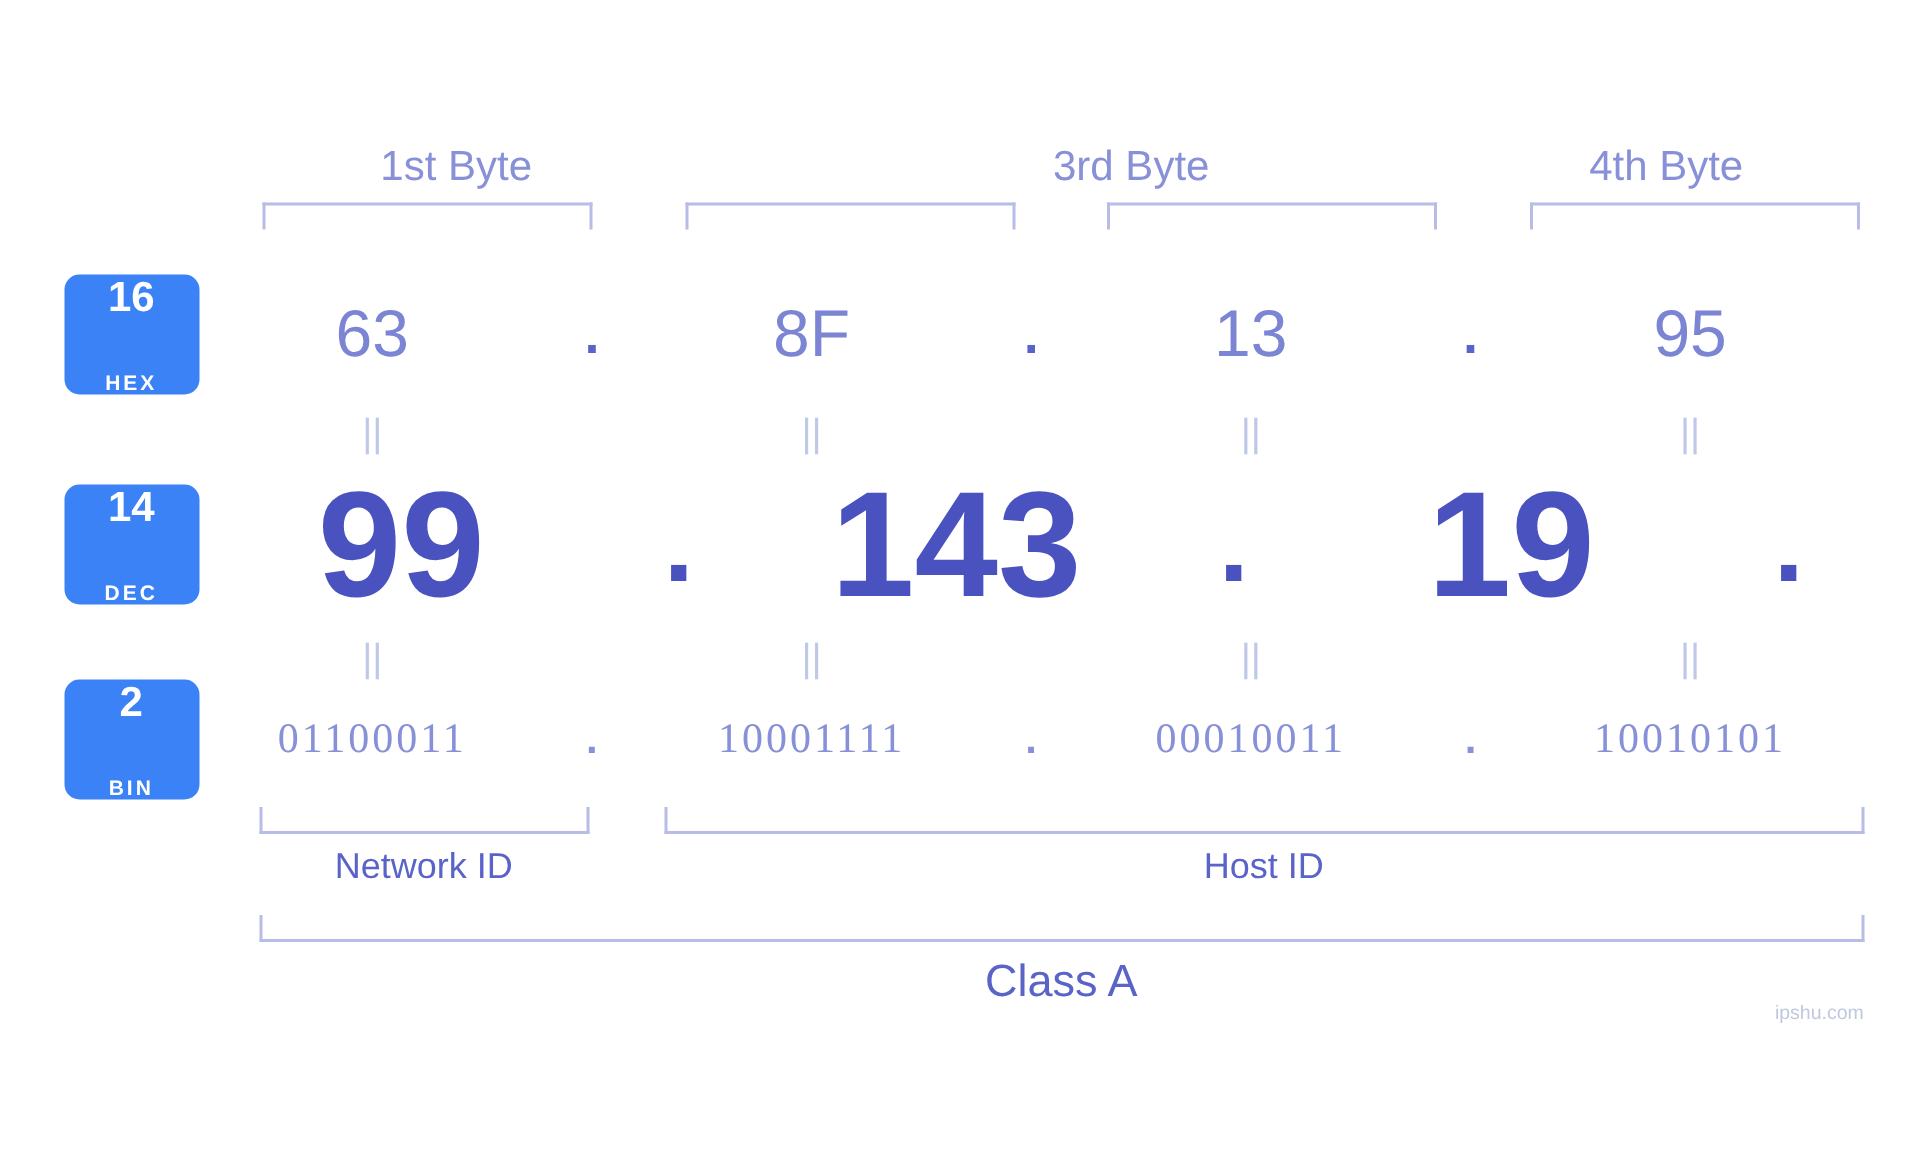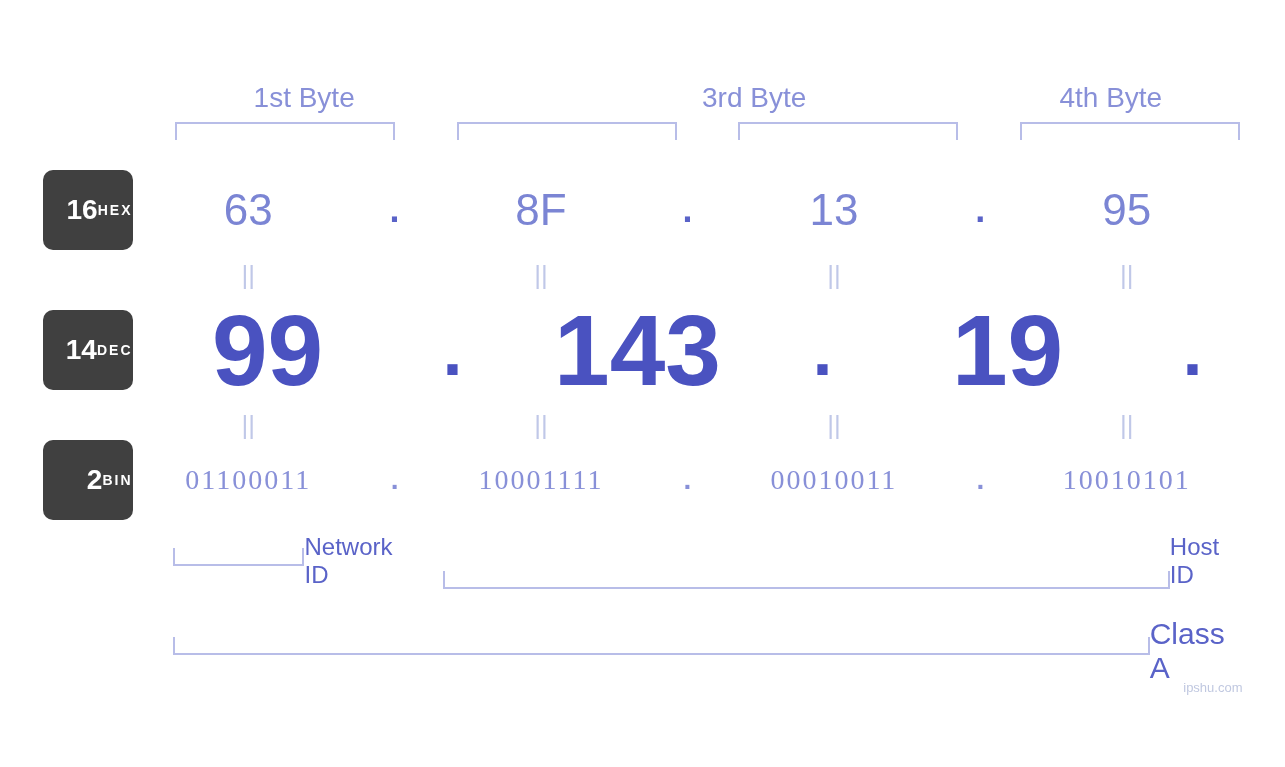--- a/index.html
+++ b/index.html
@@ -65,26 +65,26 @@
     }
 
     .row.binary-row {
       height: 80px;
     }
 
     
     .base-badge {
       width: 90px;
       height: 80px;
-      background: #404040;
+      background: #3b82f6;
       border-radius: 10px;
       display: flex;
-      flex-direction: row;
-      align-items: center;
-      justify-content: flex-end;
+      flex-direction: column;
+      align-items: center;
+      justify-content: space-between;
       color: white;
       flex-shrink: 0;
     }
     .base-badge .base-num {
       font-size: 28px;
       font-weight: bold;
       line-height: 1.1;
     }
     .base-badge .base-label {
       font-size: 14px;
@@ -274,32 +274,32 @@
       <div class="byte-cell"><span class="bin-value">10001111</span></div>
       <div class="dot-cell" style="color:#8890d8; font-size:28px;">.</div>
       <div class="byte-cell"><span class="bin-value">00010011</span></div>
       <div class="dot-cell" style="color:#8890d8; font-size:28px;">.</div>
       <div class="byte-cell"><span class="bin-value">10010101</span></div>
     </div>
   </div>
 
   <div style="display:flex; padding-left:130px; margin-top:5px; align-items:flex-start;">
 
-    <div style="display:flex; flex-direction:row; align-items:center; width:220px;">
+    <div style="display:flex; flex-direction:column; align-items:center; width:220px;">
       <div class="bottom-bracket-network"></div>
       <span class="bottom-label">Network ID</span>
     </div>
 
     <div style="width:50px;"></div>
 
-    <div style="display:flex; flex-direction:row; align-items:flex-end; flex:1;">
+    <div style="display:flex; flex-direction:column; align-items:center; flex:1;">
       <div class="bottom-bracket-host" style="width:100%;"></div>
       <span class="bottom-label">Host ID</span>
     </div>
   </div>
 
-  <div style="display:flex; flex-direction:row; align-items:center; padding-left:130px; margin-top:18px;">
+  <div style="display:flex; flex-direction:column; align-items:center; padding-left:130px; margin-top:18px;">
     <div style="width:100%; height:18px; border-bottom:2px solid #b8bde8; border-left:2px solid #b8bde8; border-right:2px solid #b8bde8;"></div>
     <span class="class-label">Class A</span>
   </div>
 
   <div style="position:absolute; bottom:-10px; right:0; color:#c0c8e0; font-size:13px;">ipshu.com</div>
 </div>
 
 </body></html>

